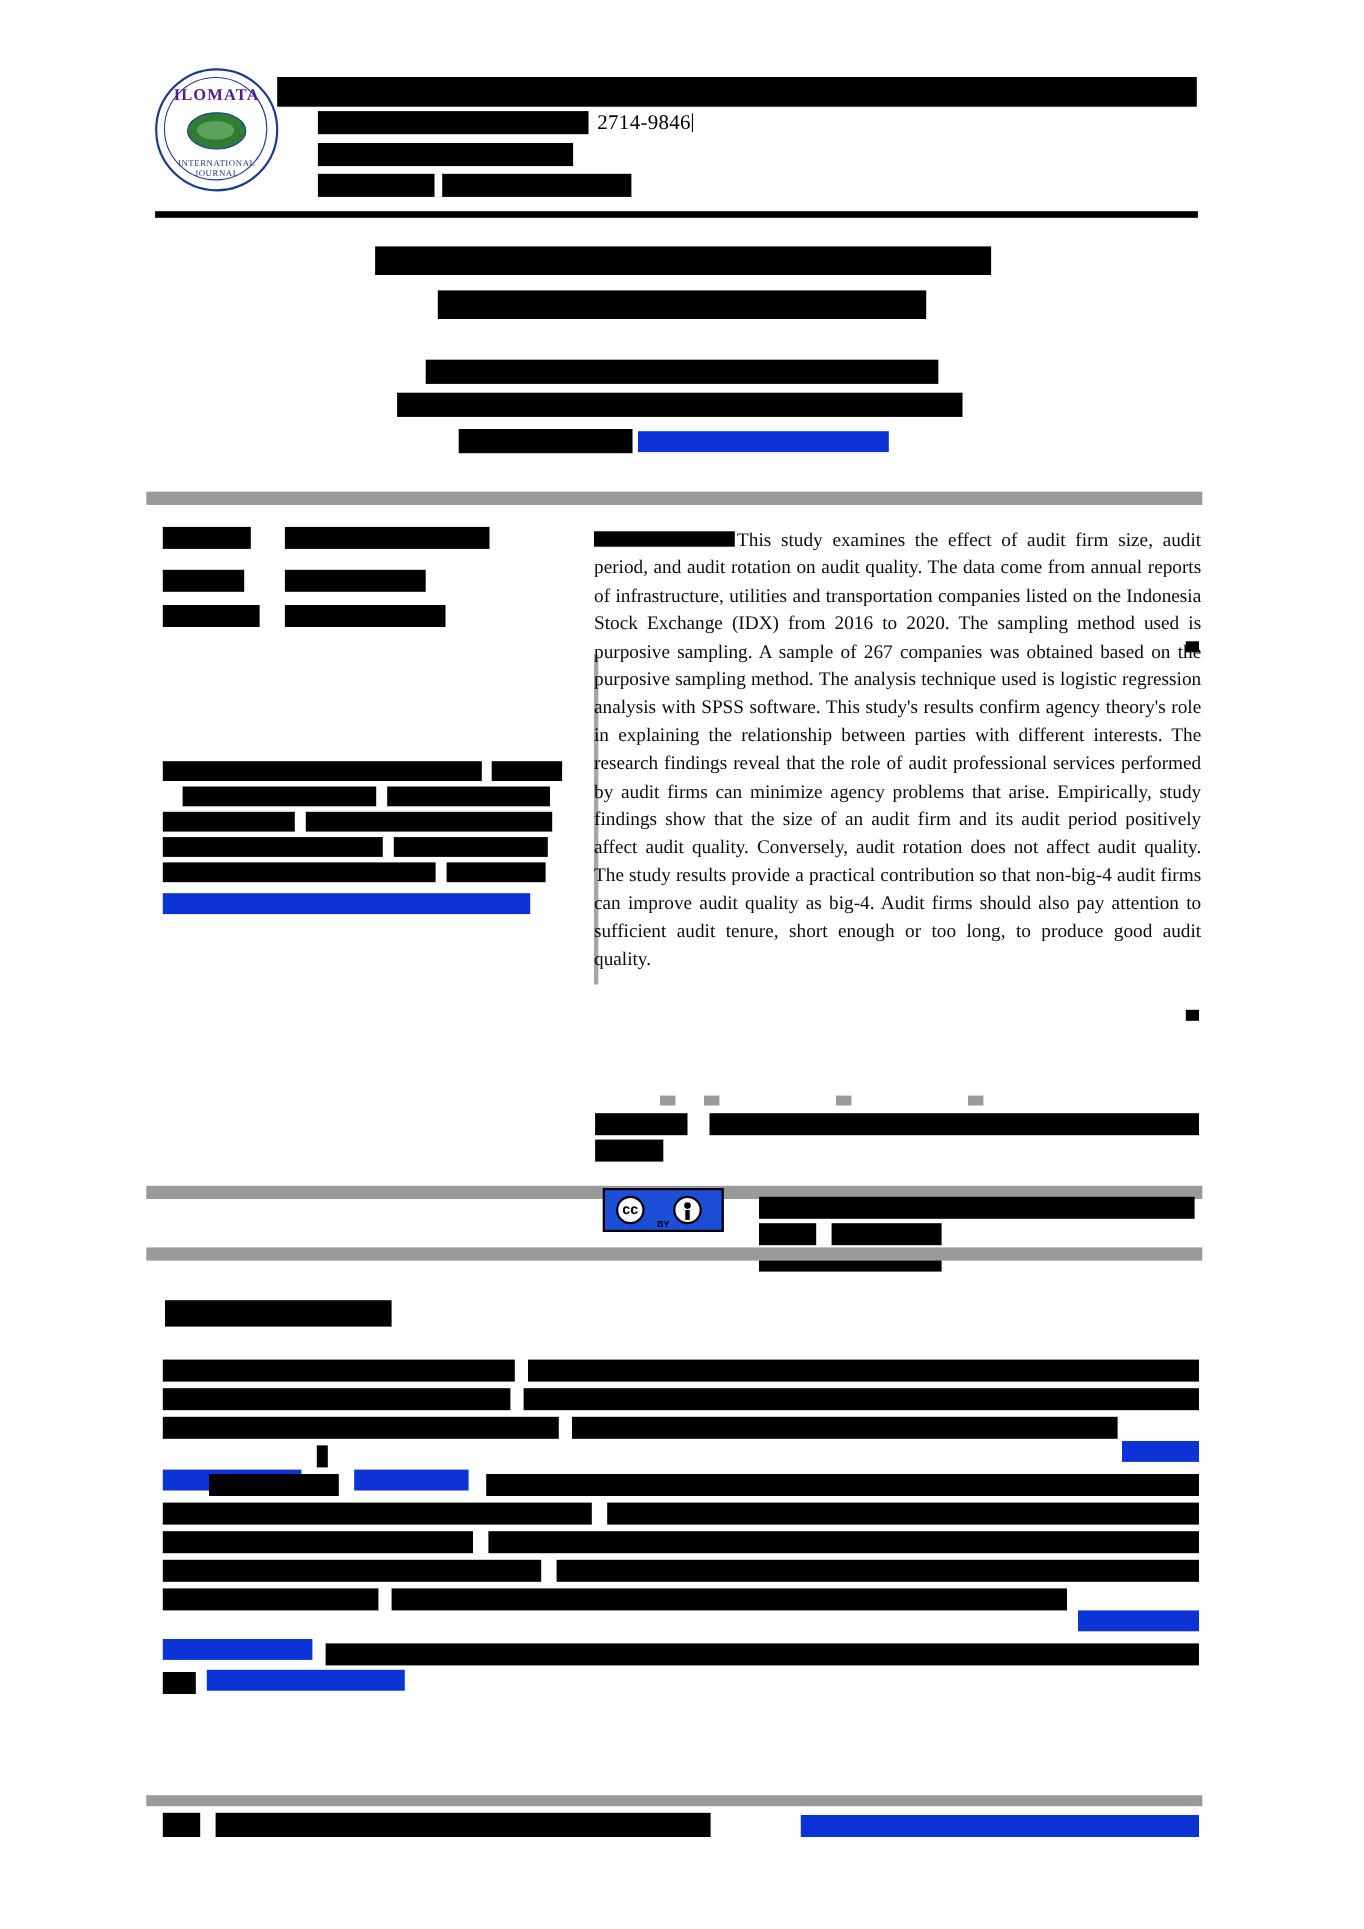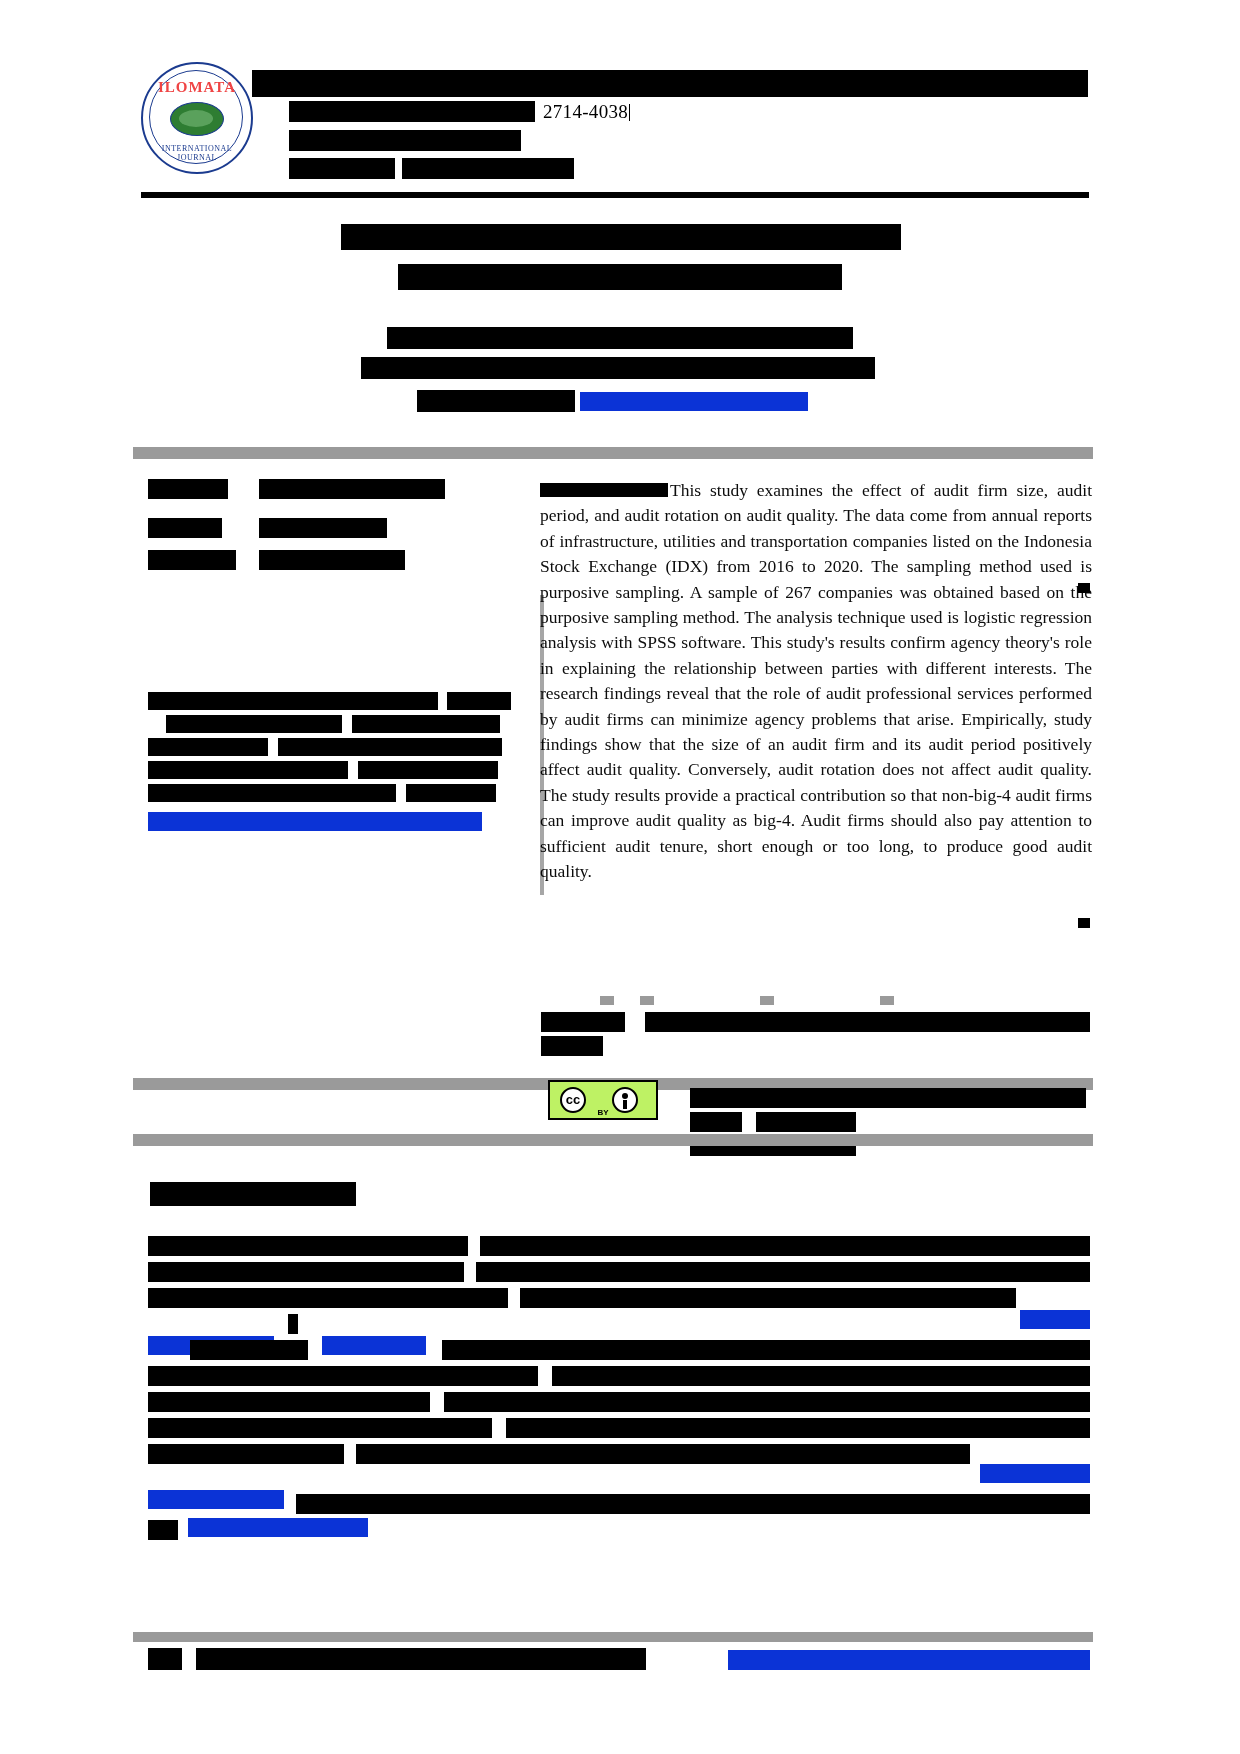--- a/index.html
+++ b/index.html
@@ -55,21 +55,21 @@
     border-radius: 50%;
     border: 1px solid #1b3b8f;
   }
   .logo .word-top {
     position: absolute;
     top: 15px;
     width: 100%;
     text-align: center;
     font-size: 15px;
     letter-spacing: 1px;
-    color: #ef4444;
+    color: #4c1d95;
     font-family: "Liberation Serif", serif;
     font-weight: bold;
   }
   .logo .globe {
     position: absolute;
     left: 50%;
     top: 38px;
     transform: translateX(-50%);
     width: 52px;
     height: 32px;
@@ -142,21 +142,21 @@
   }
 
   
   .cc {
     position: absolute;
     left: 548px;
     top: 1080px;
     width: 110px;
     height: 40px;
     border: 2px solid #000;
-    background: #bef264;
+    background: #1d4ed8;
     box-sizing: border-box;
   }
   .cc .circle {
     position: absolute;
     top: 5px;
     width: 26px;
     height: 26px;
     border-radius: 50%;
     background: #fff;
     border: 2px solid #000;
@@ -200,21 +200,21 @@
 
   <div class="logo">
     <div class="ring"></div>
     <div class="word-top">ILOMATA</div>
     <div class="globe"></div>
     <div class="word-bot">INTERNATIONAL JOURNAL</div>
   </div>
 
   <div class="rb" style="left:252px;top:70px;width:836px;height:27px;"></div>
   <div class="rb" style="left:289px;top:101px;width:246px;height:21px;"></div>
-  <div class="issn"><span>2714-4038</span><span class="caret"></span></div>
+  <div class="issn"><span>2714-9846</span><span class="caret"></span></div>
   <div class="rb" style="left:289px;top:130px;width:232px;height:21px;"></div>
   <div class="rb" style="left:289px;top:158px;width:106px;height:21px;"></div>
   <div class="rb" style="left:402px;top:158px;width:172px;height:21px;"></div>
 
   <div class="rule-thick" style="left:141px;top:192px;width:948px;height:6px;"></div>
 
   <div class="rb" style="left:341px;top:224px;width:560px;height:26px;"></div>
   <div class="rb" style="left:398px;top:264px;width:444px;height:26px;"></div>
 
   <div class="rb" style="left:387px;top:327px;width:466px;height:22px;"></div>

